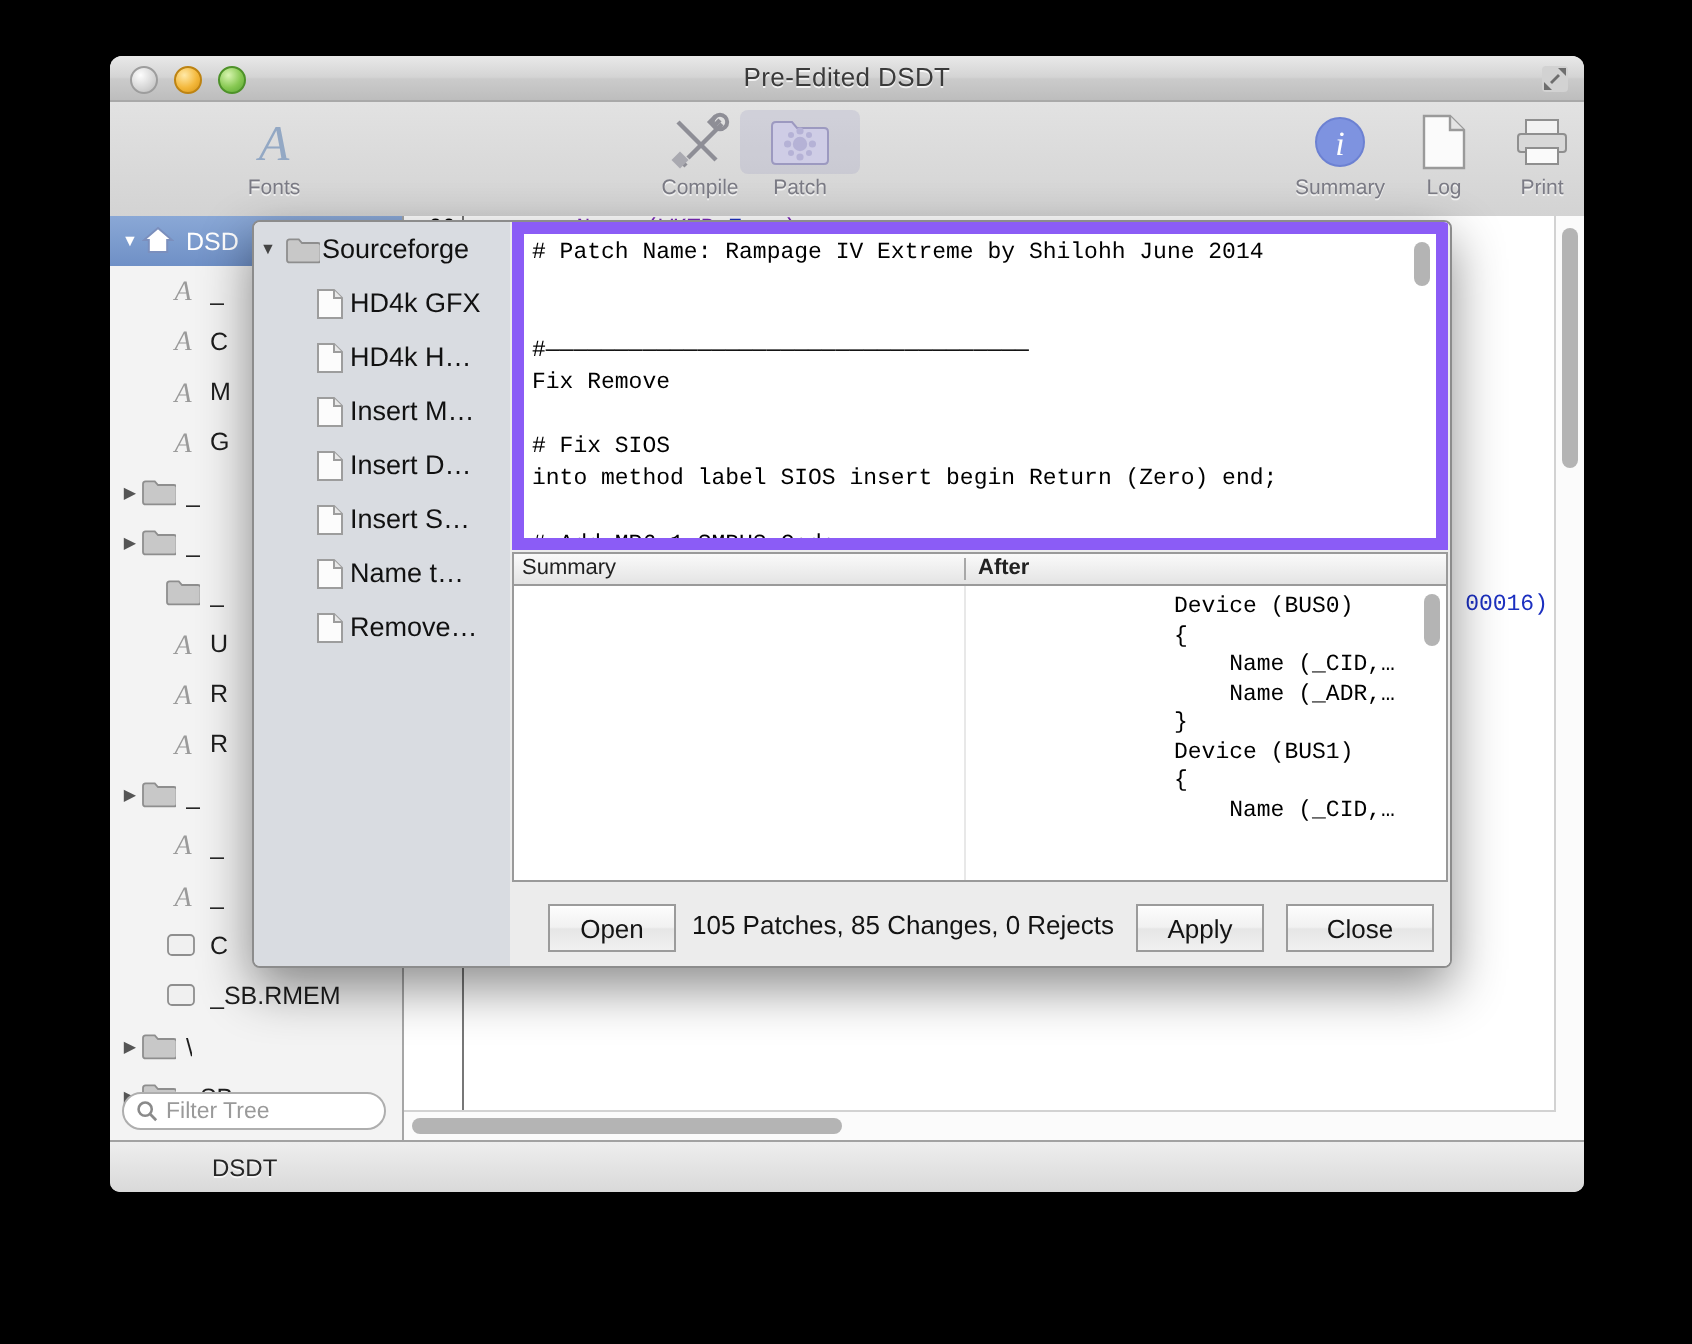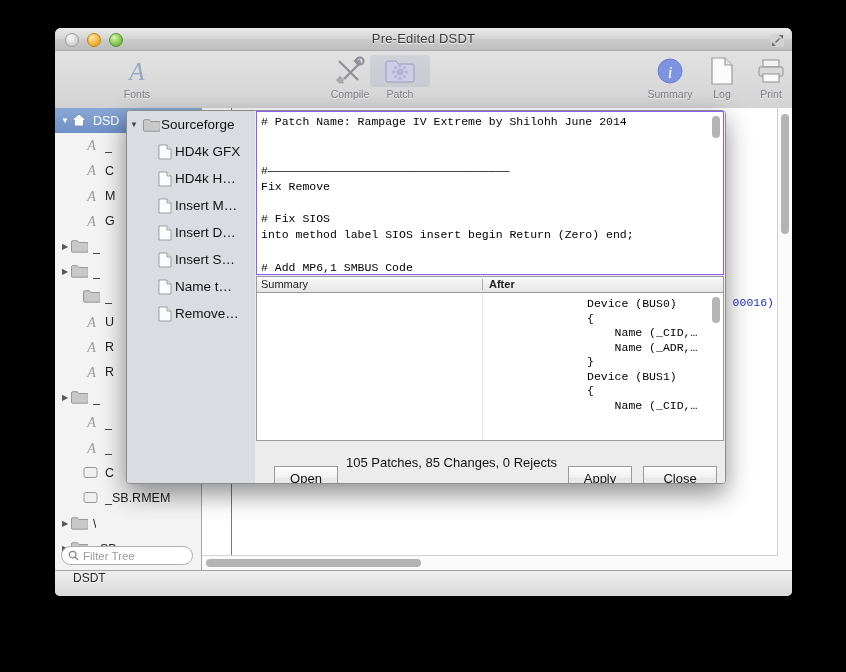--- a/index.html
+++ b/index.html
@@ -93,21 +93,21 @@
   
   .vscroll{position:absolute;top:0;bottom:0;width:14px;background:#fbfbfb;border-left:1px solid #d2d2d2;}
   .vscroll .thumb{position:absolute;left:3px;width:8px;border-radius:4px;background:#b4b4b4;}
   .hscroll{position:absolute;left:0;right:0;bottom:0;height:14px;background:#fbfbfb;border-top:1px solid #d2d2d2;}
   .hscroll .thumb{position:absolute;top:3px;height:8px;border-radius:4px;background:#b4b4b4;}
 
   
   #statusbar{
     position:absolute;left:0;right:0;bottom:0;height:25px;
     background:linear-gradient(to bottom,#eeeeee,#d9d9d9);
-    border-top:1px solid #a2a2a2;display:flex;align-items:flex-start;
+    border-top:1px solid #a2a2a2;display:flex;align-items:center;padding-left:33px;
   }
   #statusbar .stxt{font-size:12px;color:#262626;margin-left:18px;text-shadow:0 1px 0 rgba(255,255,255,.7);}
 
   
   #dialog{
     position:absolute;left:126px;top:110px;width:598px;height:372px;
     background:#ececec;border:1px solid #8c8c8c;border-radius:4px;
     box-shadow:0 10px 26px rgba(0,0,0,.45);
     overflow:hidden;
   }
@@ -115,21 +115,21 @@
     position:absolute;left:0;top:0;width:128px;bottom:0;
     background:#d9dce1;overflow:hidden;
   }
   .drow{height:27px;display:flex;align-items:center;font-size:13.5px;color:#111;white-space:nowrap;}
   .drow .dtri{width:14px;text-align:center;font-size:8px;color:#444;flex:none;}
   .drow .dicon{width:20px;flex:none;display:flex;justify-content:center;}
 
   #dlg-right{position:absolute;left:128px;right:0;top:0;bottom:0;background:#ececec;}
   #patchtext{
     position:absolute;left:1px;right:1px;top:0;height:164px;background:#fff;
-    border:1px solid #8b5cf6;box-sizing:border-box;overflow:hidden;
+    border:6px solid #8b5cf6;box-sizing:border-box;overflow:hidden;
   }
   #patchtext .ptxt{
     position:absolute;left:4px;top:2px;right:16px;
     font-family:"Liberation Mono",monospace;font-size:11.5px;color:#000;
   }
   #patchtext .pl{height:16.2px;line-height:16.2px;white-space:pre;}
 
   #diffhdr{
     position:absolute;left:1px;right:1px;top:165px;height:17px;
     background:linear-gradient(to bottom,#fafafa,#e4e4e4);
@@ -149,21 +149,21 @@
     font-family:"Liberation Mono",monospace;font-size:11.5px;color:#000;
   }
   #diffbody .dl{height:14.5px;line-height:14.5px;white-space:pre;}
   #diffbody .vsep{position:absolute;left:225px;top:0;bottom:0;width:1px;background:#e8e8e8;}
 
   #dlg-buttons{
     position:absolute;left:0;right:0;bottom:0;height:40px;
     background:#ececec;
   }
   .btn{
-    position:absolute;top:23px;height:22px;
+    position:absolute;top:9px;height:22px;
     background:linear-gradient(to bottom,#fdfdfd 0%,#f1f1f1 48%,#e6e6e6 52%,#f0f0f0 100%);
     border:1px solid #9b9b9b;border-radius:0;
     font-size:13px;color:#131313;display:flex;align-items:center;justify-content:center;
     box-shadow:0 1px 0 rgba(255,255,255,.6) inset;cursor:default;
   }
   #patchstat{
     position:absolute;top:12px;left:190px;font-size:13px;color:#121212;white-space:nowrap;
   }
 </style>
 </head>

